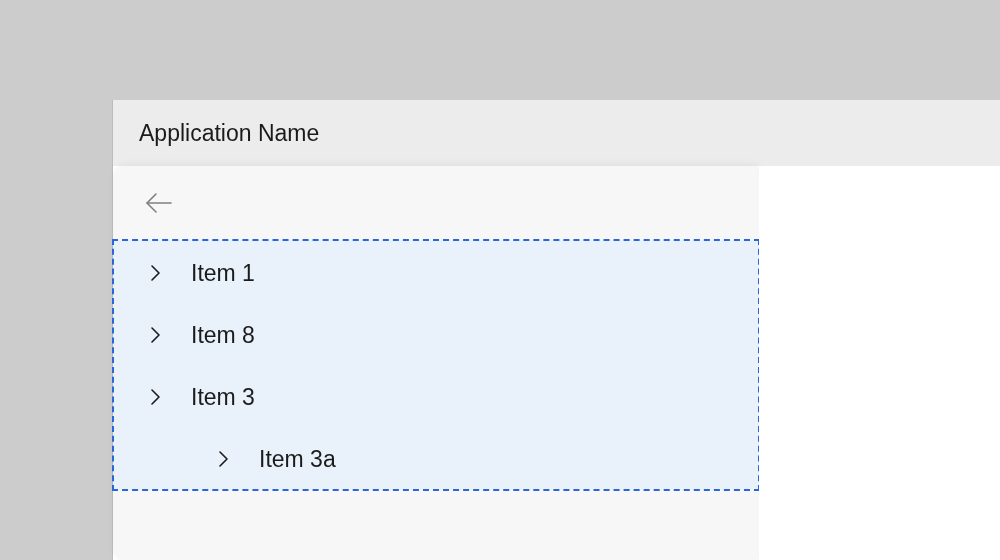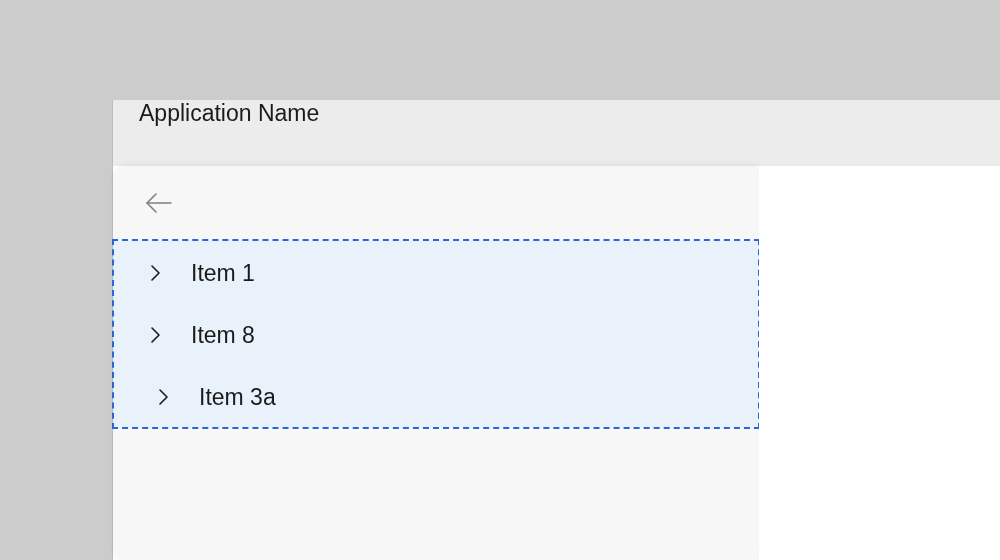--- a/index.html
+++ b/index.html
@@ -14,20 +14,21 @@
       top: 100px;
       width: 887px;
       height: 460px;
       background: #ffffff;
       box-shadow: -1px 0 0 rgba(0,0,0,0.08);
     }
     .titlebar {
       height: 66px;
       background: #ececec;
       display: flex;
+      align-items: center;
       padding-left: 26px;
       font-size: 23px;
       color: #1b1b1b;
       font-weight: 400;
     }
     .body-row {
       display: flex;
       height: calc(100% - 66px);
     }
     .nav-pane {
@@ -75,21 +76,21 @@
       color: #1b1b1b;
       flex-shrink: 0;
     }
     .tree-item .lbl {
       font-size: 23px;
       color: #1b1b1b;
       font-weight: 400;
     }
     .depth-0 { padding-left: 32px; }
     .depth-0 .chev { margin-right: 26px; }
-    .depth-1 { padding-left: 40px; }
+    .depth-1 { padding-left: 100px; }
     .depth-1 .chev { margin-right: 26px; }
     .content-pane {
       flex: 1;
       background: #ffffff;
     }
     svg { display: block; }
   </style>
 </head>
 <body>
 
@@ -122,20 +123,28 @@
 
         <div class="tree-item depth-0">
           <span class="chev">
             <svg width="14" height="18" viewBox="0 0 14 18" stroke="currentColor" stroke-width="1.6" fill="none" stroke-linecap="round" stroke-linejoin="round">
                 <polyline points="4,2 11,9 4,16"></polyline>
               </svg>
           </span>
           <span class="lbl">Item 8</span>
         </div>
 
+        <div class="tree-item depth-0">
+          <span class="chev">
+            <svg width="14" height="18" viewBox="0 0 14 18" stroke="currentColor" stroke-width="1.6" fill="none" stroke-linecap="round" stroke-linejoin="round">
+                <polyline points="4,2 11,9 4,16"></polyline>
+              </svg>
+          </span>
+          <span class="lbl">Item 3</span>
+        </div>
 
         <div class="tree-item depth-1">
           <span class="chev">
             <svg width="14" height="18" viewBox="0 0 14 18" stroke="currentColor" stroke-width="1.6" fill="none" stroke-linecap="round" stroke-linejoin="round">
                 <polyline points="4,2 11,9 4,16"></polyline>
               </svg>
           </span>
           <span class="lbl">Item 3a</span>
         </div>
 

